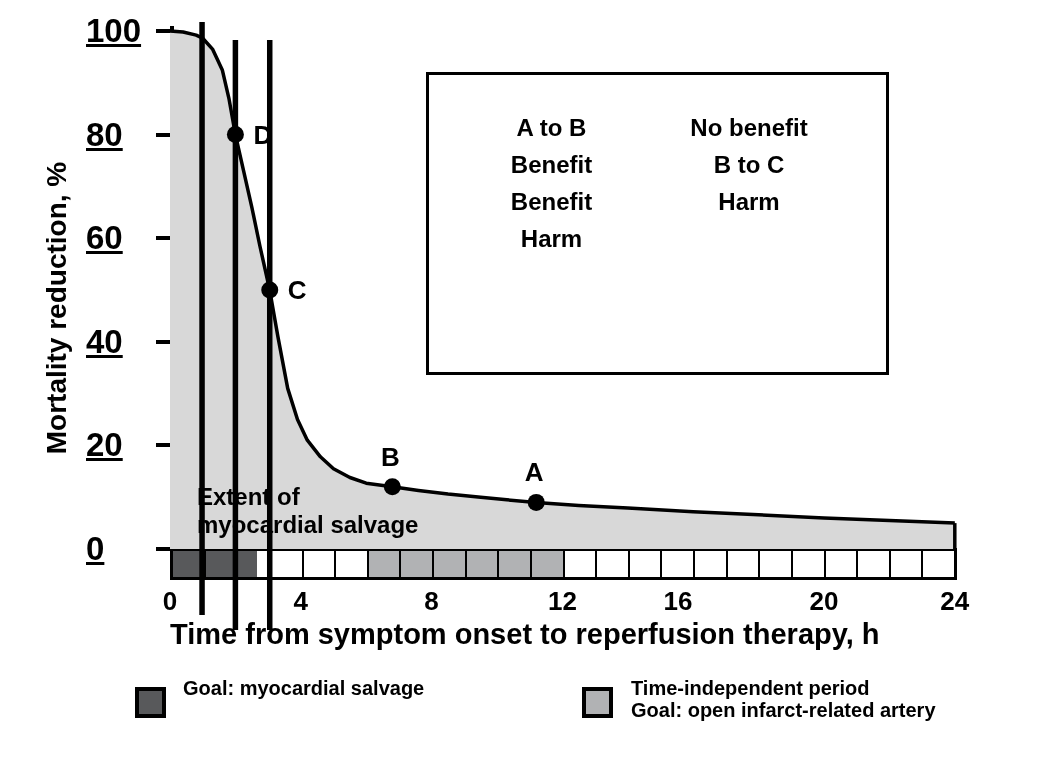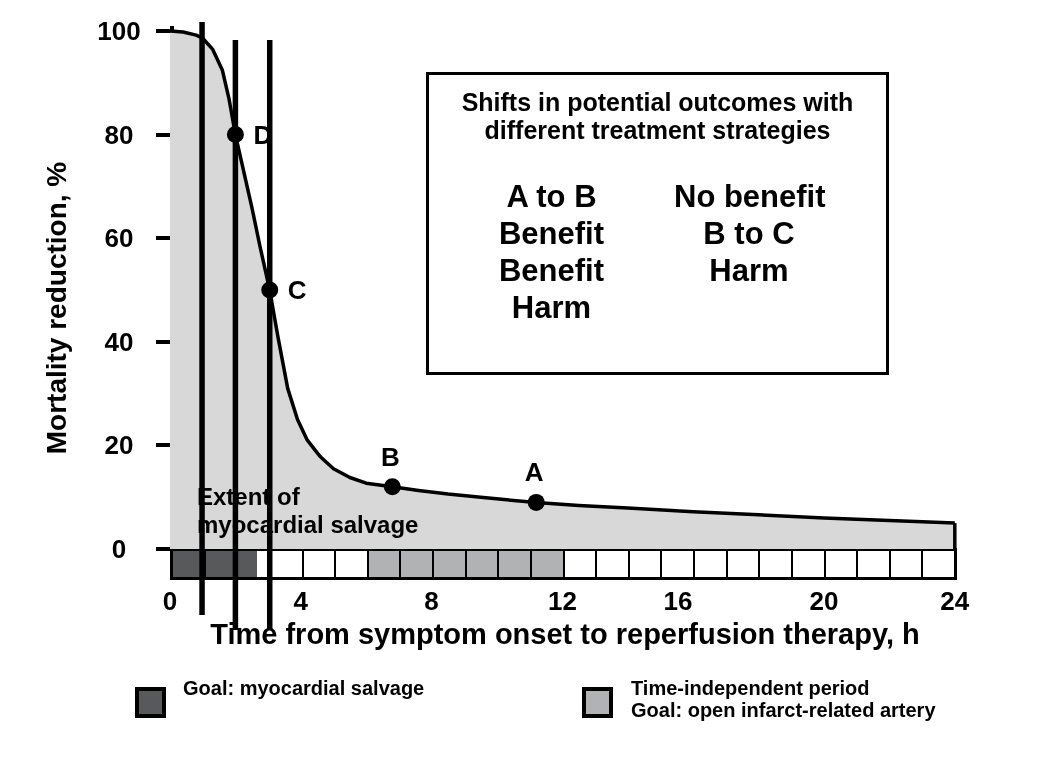--- a/index.html
+++ b/index.html
@@ -20,25 +20,25 @@
     position:absolute; left:170px; top:26px;
     width:4px; height:554px; background:#000;
   }
   .y-axis-title {
     position:absolute; left:57px; top:308px;
     transform:translate(-50%,-50%) rotate(-90deg);
     white-space:nowrap; font-size:28px;
   }
   .x-axis-title {
     position:absolute; left:170px; top:618px; width:790px;
-    text-align:center; font-size:29px;
+    text-align:left; font-size:29px;
   }
   .y-tick-label {
-    position:absolute; width:66px; text-align:center;
-    font-size:26px; line-height:30px;
+    position:absolute; width:66px; text-align:left;
+    font-size:33px; line-height:30px;text-decoration:underline;
   }
   .y-tick-mark {
     position:absolute; width:14px; height:4px; background:#000;
   }
   .x-tick-label {
     position:absolute; width:70px; text-align:center;
     font-size:26px; line-height:28px;
   }
   
   .time-band {
@@ -61,21 +61,21 @@
     position:absolute; left:426px; top:72px;
     width:463px; height:303px;
     border:3px solid #000; background:#fff;
     text-align:center;
   }
   .outcome-title { margin-top:13px; font-size:25px; line-height:28px; }
   .outcome-rows {
     margin-top:34px;
     display:grid; grid-template-columns:245px 150px;
   }
-  .outcome-rows span { font-size:31px; line-height:37px; white-space:nowrap; }
+  .outcome-rows span { font-size:24px; line-height:37px; white-space:nowrap; }
   
   .legend-swatch {
     position:absolute; width:31px; height:31px; border:4px solid #000;
   }
   .legend-text {
     position:absolute; font-size:20px; line-height:22px; white-space:nowrap;
   }
 </style>
 </head>
 <body>
@@ -149,24 +149,20 @@
       <div class="x-tick-label" style="left: 135px; top: 587px;">0</div>
       <div class="x-tick-label" style="left: 265.8px; top: 587px;">4</div>
       <div class="x-tick-label" style="left: 396.6px; top: 587px;">8</div>
       <div class="x-tick-label" style="left: 527.4px; top: 587px;">12</div>
       <div class="x-tick-label" style="left: 643px; top: 587px;">16</div>
       <div class="x-tick-label" style="left: 789px; top: 587px;">20</div>
       <div class="x-tick-label" style="left: 919.8px; top: 587px;">24</div>
     </div>
 
   <div class="outcome-box">
-    <div class="outcome-title">
-      <div>Shifts in potential outcomes with</div>
-      <div>different treatment strategies</div>
-    </div>
     <div class="outcome-rows">
       <span>A to B</span>
       <span>No benefit</span>
       <span>Benefit</span>
       <span>B to C</span>
       <span>Benefit</span>
       <span>Harm</span>
       <span>Harm</span>
     </div>
   </div>

